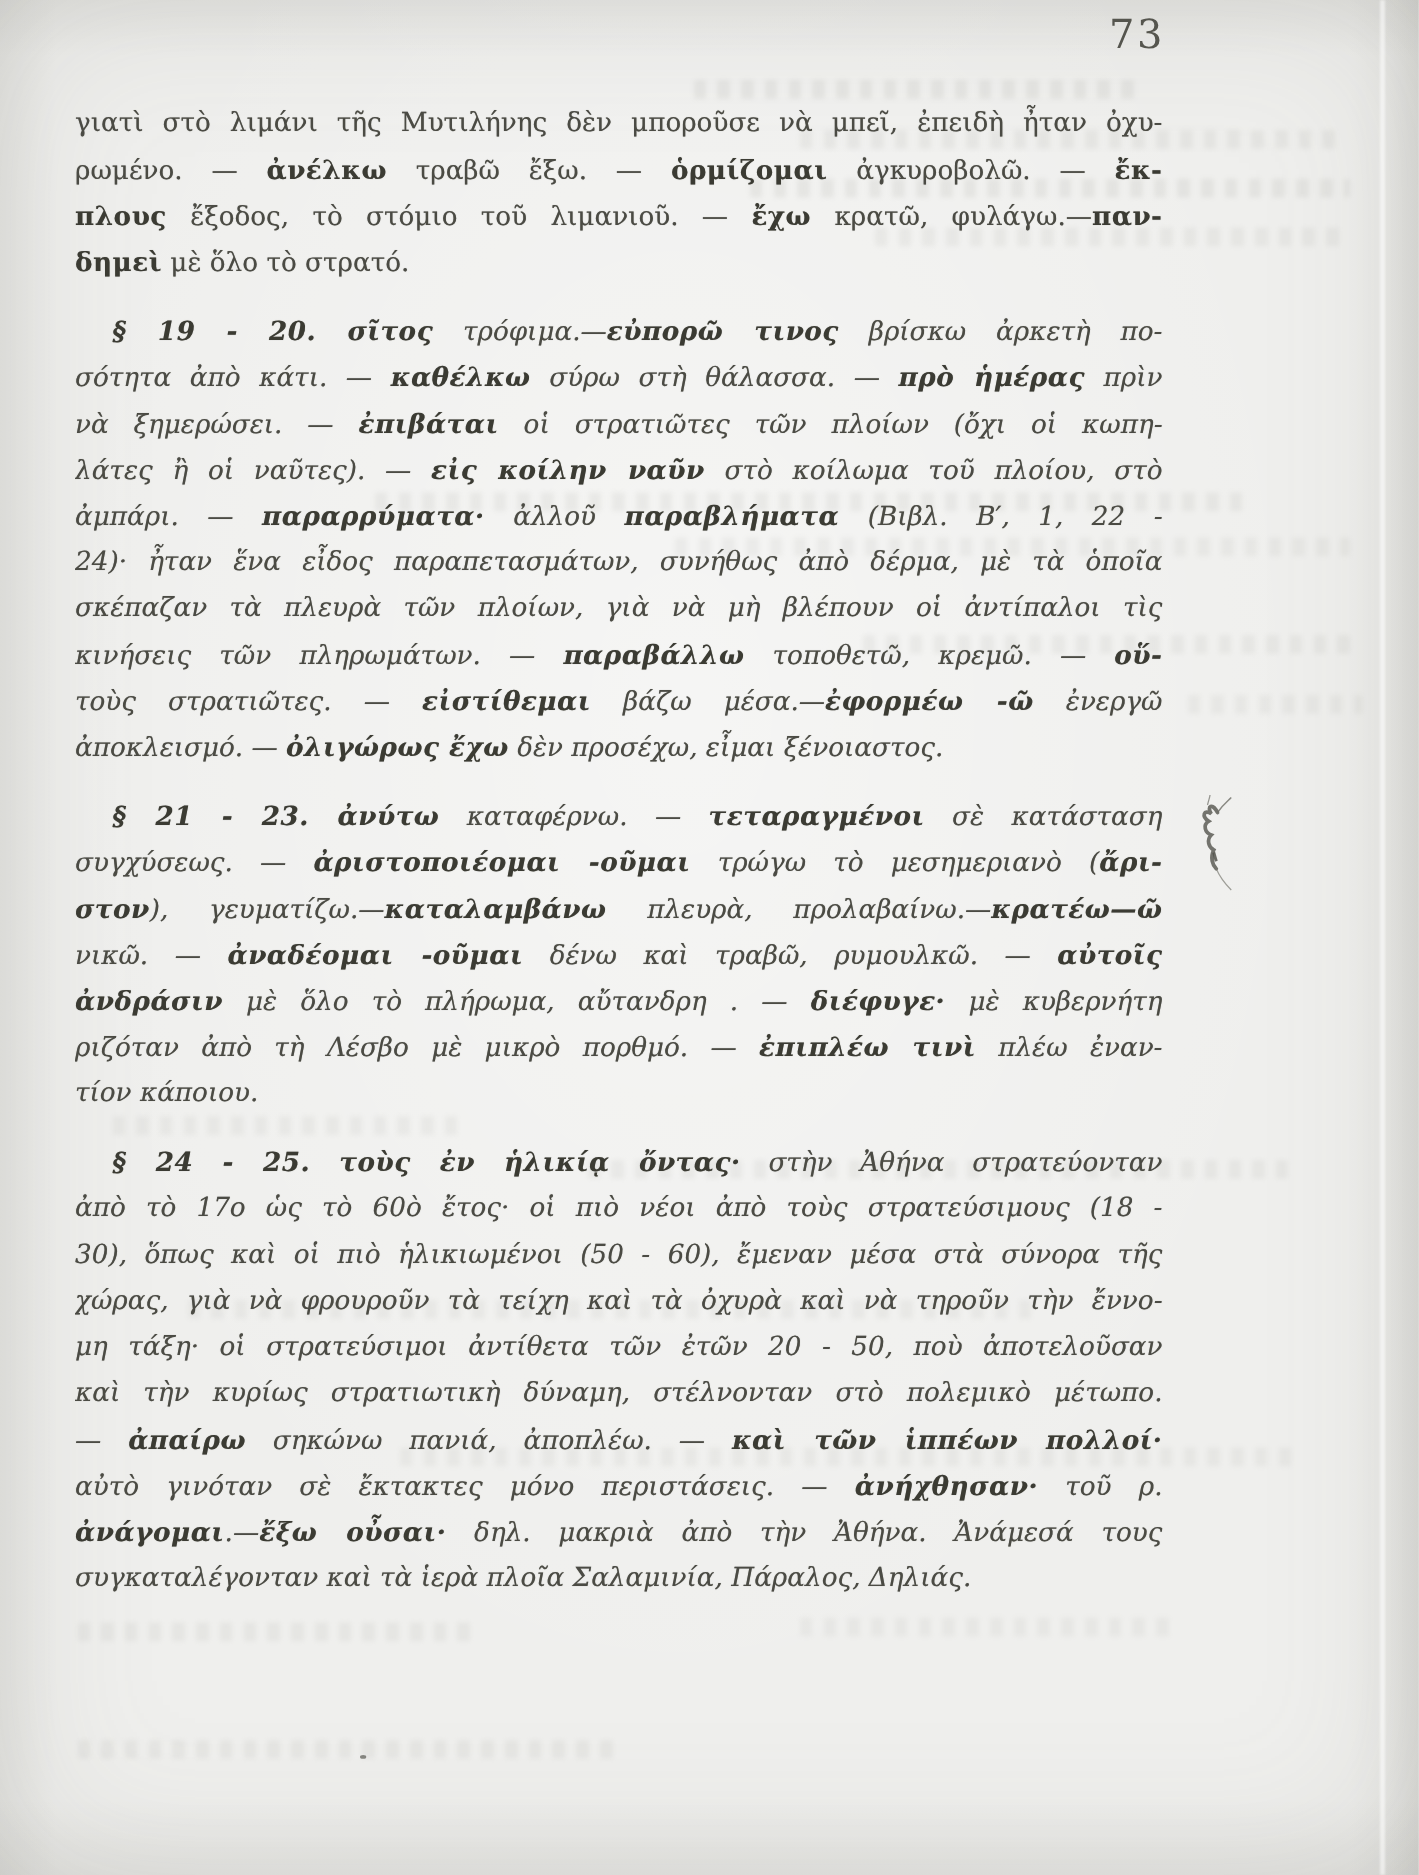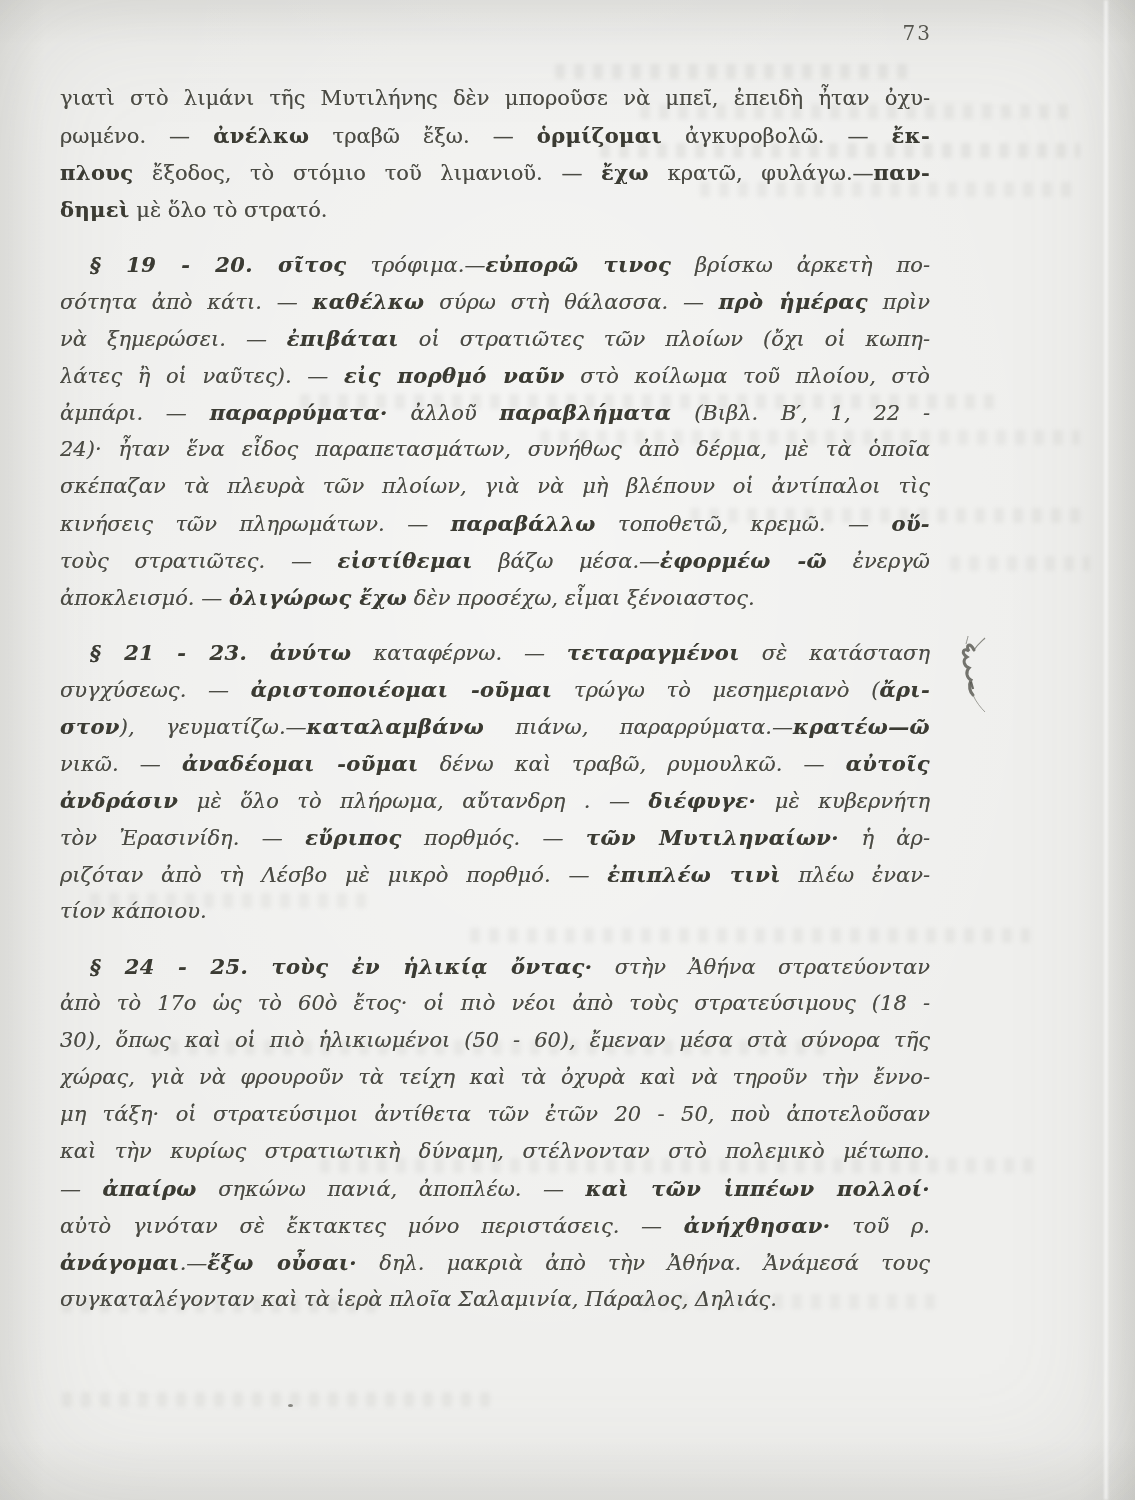--- a/index.html
+++ b/index.html
@@ -36,25 +36,25 @@
   .page-edge-shade {
     position: absolute;
     top: 0;
     right: 0;
     width: 27px;
     height: 100%;
     background: linear-gradient(90deg, rgba(0,0,0,0), rgba(140,140,132,0.10));
   }
   .page-number {
     position: absolute;
-    top: 21px;
+    top: 8px;
     left: 60px;
     width: 872px;
     text-align: right;
-    font-size: 20px;
+    font-size: 32px;
     letter-spacing: 2px;
     color: #55554e;
   }
   .text-block {
     position: absolute;
     left: 60px;
     top: 80px;
     width: 870px;
     color: #4b4b44;
     font-size: 21px;
@@ -128,35 +128,34 @@
       <div class="paragraph">
         <div class="line"><span class="normal">γιατὶ στὸ λιμάνι τῆς Μυτιλήνης δὲν μποροῦσε νὰ μπεῖ, ἐπειδὴ ἦταν ὀχυ-</span></div>
         <div class="line"><span class="normal">ρωμένο. — </span><span class="bold">ἀνέλκω</span><span class="normal"> τραβῶ ἔξω. — </span><span class="bold">ὁρμίζομαι</span><span class="normal"> ἀγκυροβολῶ. — </span><span class="bold">ἔκ-</span></div>
         <div class="line"><span class="bold">πλους</span><span class="normal"> ἔξοδος, τὸ στόμιο τοῦ λιμανιοῦ. — </span><span class="bold">ἔχω</span><span class="normal"> κρατῶ, φυλάγω.—</span><span class="bold">παν-</span></div>
         <div class="line last"><span class="bold">δημεὶ</span><span class="normal"> μὲ ὅλο τὸ στρατό.</span></div>
       </div>
       <div class="paragraph">
         <div class="line indent"><span class="bold">§ 19 - 20. σῖτος</span><span class="normal"> τρόφιμα.—</span><span class="bold">εὐπορῶ τινος</span><span class="normal"> βρίσκω ἀρκετὴ πο-</span></div>
         <div class="line"><span class="normal">σότητα ἀπὸ κάτι. — </span><span class="bold">καθέλκω</span><span class="normal"> σύρω στὴ θάλασσα. — </span><span class="bold">πρὸ ἡμέρας</span><span class="normal"> πρὶν</span></div>
         <div class="line"><span class="normal">νὰ ξημερώσει. — </span><span class="bold">ἐπιβάται</span><span class="normal"> οἱ στρατιῶτες τῶν πλοίων (ὄχι οἱ κωπη-</span></div>
-        <div class="line"><span class="normal">λάτες ἢ οἱ ναῦτες). — </span><span class="bold">εἰς πορθμό ναῦν</span><span class="normal"> στὸ κοίλωμα τοῦ πλοίου, στὸ</span></div>
+        <div class="line"><span class="normal">λάτες ἢ οἱ ναῦτες). — </span><span class="bold">εἰς κοίλην ναῦν</span><span class="normal"> στὸ κοίλωμα τοῦ πλοίου, στὸ</span></div>
         <div class="line"><span class="normal">ἀμπάρι. — </span><span class="bold">παραρρύματα·</span><span class="normal"> ἀλλοῦ </span><span class="bold">παραβλήματα</span><span class="normal"> (Βιβλ. Β′, 1, 22 -</span></div>
         <div class="line"><span class="normal">24)· ἦταν ἕνα εἶδος παραπετασμάτων, συνήθως ἀπὸ δέρμα, μὲ τὰ ὁποῖα</span></div>
         <div class="line"><span class="normal">σκέπαζαν τὰ πλευρὰ τῶν πλοίων, γιὰ νὰ μὴ βλέπουν οἱ ἀντίπαλοι τὶς</span></div>
         <div class="line"><span class="normal">κινήσεις τῶν πληρωμάτων. — </span><span class="bold">παραβάλλω</span><span class="normal"> τοποθετῶ, κρεμῶ. — </span><span class="bold">οὕ-</span></div>
         <div class="line"><span class="normal">τοὺς στρατιῶτες. — </span><span class="bold">εἰστίθεμαι</span><span class="normal"> βάζω μέσα.—</span><span class="bold">ἐφορμέω -ῶ</span><span class="normal"> ἐνεργῶ</span></div>
         <div class="line last"><span class="normal">ἀποκλεισμό. — </span><span class="bold">ὀλιγώρως ἔχω</span><span class="normal"> δὲν προσέχω, εἶμαι ξένοιαστος.</span></div>
       </div>
       <div class="paragraph">
         <div class="line indent"><span class="bold">§ 21 - 23. ἀνύτω</span><span class="normal"> καταφέρνω. — </span><span class="bold">τεταραγμένοι</span><span class="normal"> σὲ κατάσταση</span></div>
         <div class="line"><span class="normal">συγχύσεως. — </span><span class="bold">ἀριστοποιέομαι -οῦμαι</span><span class="normal"> τρώγω τὸ μεσημεριανὸ (</span><span class="bold">ἄρι-</span></div>
-        <div class="line"><span class="bold">στον</span><span class="normal">), γευματίζω.—</span><span class="bold">καταλαμβάνω</span><span class="normal"> πιάνω, παραρρύματα.—</span><span class="bold">κρατέω—ῶ</span></div>
+        <div class="line"><span class="bold">στον</span><span class="normal">), γευματίζω.—</span><span class="bold">καταλαμβάνω</span><span class="normal"> πλευρὰ, προλαβαίνω.—</span><span class="bold">κρατέω—ῶ</span></div>
         <div class="line"><span class="normal">νικῶ. — </span><span class="bold">ἀναδέομαι -οῦμαι</span><span class="normal"> δένω καὶ τραβῶ, ρυμουλκῶ. — </span><span class="bold">αὐτοῖς</span></div>
         <div class="line"><span class="bold">ἀνδράσιν</span><span class="normal"> μὲ ὅλο τὸ πλήρωμα, αὔτανδρη . — </span><span class="bold">διέφυγε·</span><span class="normal"> μὲ κυβερνήτη</span></div>
-        <div class="line"><span class="normal">τὸν Ἐρασινίδη. — </span><span class="bold">εὔριπος</span><span class="normal"> πορθμός. — </span><span class="bold">τῶν Μυτιληναίων·</span><span class="normal"> ἡ ἀρ-</span></div>
         <div class="line"><span class="normal">ριζόταν ἀπὸ τὴ Λέσβο μὲ μικρὸ πορθμό. — </span><span class="bold">ἐπιπλέω τινὶ</span><span class="normal"> πλέω ἐναν-</span></div>
         <div class="line last"><span class="normal">τίον κάποιου.</span></div>
       </div>
       <div class="paragraph">
         <div class="line indent"><span class="bold">§ 24 - 25. τοὺς ἐν ἡλικίᾳ ὄντας·</span><span class="normal"> στὴν Ἀθήνα στρατεύονταν</span></div>
         <div class="line"><span class="normal">ἀπὸ τὸ 17ο ὡς τὸ 60ὸ ἔτος· οἱ πιὸ νέοι ἀπὸ τοὺς στρατεύσιμους (18 -</span></div>
         <div class="line"><span class="normal">30), ὅπως καὶ οἱ πιὸ ἡλικιωμένοι (50 - 60), ἔμεναν μέσα στὰ σύνορα τῆς</span></div>
         <div class="line"><span class="normal">χώρας, γιὰ νὰ φρουροῦν τὰ τείχη καὶ τὰ ὀχυρὰ καὶ νὰ τηροῦν τὴν ἔννο-</span></div>
         <div class="line"><span class="normal">μη τάξη· οἱ στρατεύσιμοι ἀντίθετα τῶν ἐτῶν 20 - 50, ποὺ ἀποτελοῦσαν</span></div>
         <div class="line"><span class="normal">καὶ τὴν κυρίως στρατιωτικὴ δύναμη, στέλνονταν στὸ πολεμικὸ μέτωπο.</span></div>

